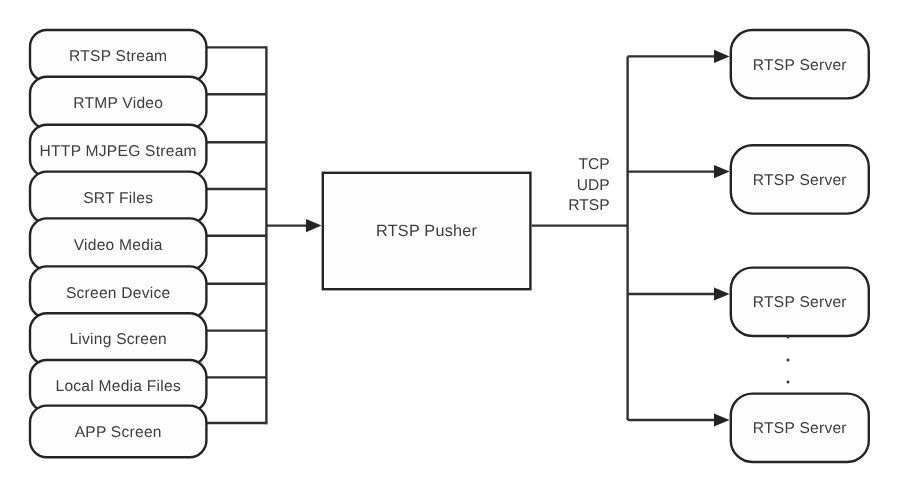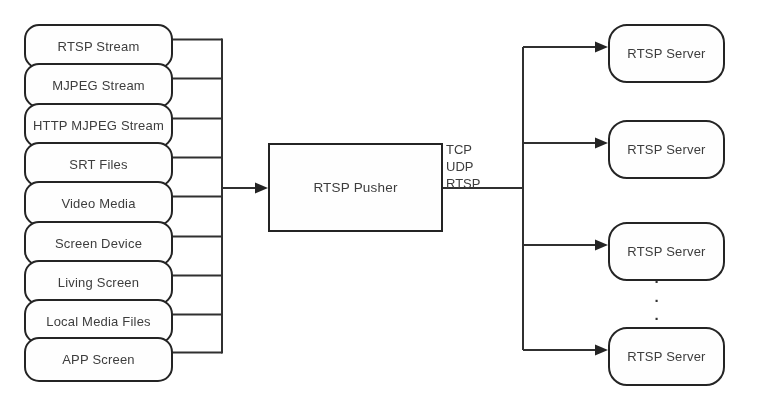--- a/index.html
+++ b/index.html
@@ -36,36 +36,36 @@
   .source-node {
     left: 24px;
     width: 149px;
     height: 45px;
     border-radius: 15px;
   }
   .pusher-node {
     left: 268px;
     top: 143px;
     width: 175px;
-    height: 89px;
+    height: 99px;
     border-radius: 0;
     font-size: 13.5px;
   }
   .server-node {
     left: 608px;
     width: 117px;
     height: 59px;
     border-radius: 19px;
   }
   .protocol-label {
     position: absolute;
     left: 446px;
-    top: 141px;
+    top: 128px;
     width: 62px;
-    text-align: left;
+    text-align: right;
     font-size: 13px;
     line-height: 17px;
     color: #3d3d3d;
   }
   .v-ellipsis {
     position: absolute;
     left: 651px;
     top: 274px;
     width: 12px;
     height: 52px;
@@ -117,21 +117,21 @@
       <polygon points="595,137.5 595,148.5 608,143"></polygon>
       <polygon points="595,239.5 595,250.5 608,245"></polygon>
       <polygon points="595,344.5 595,355.5 608,350"></polygon>
     </g>
   </svg>
 
   <div class="node source-node" style="top:24px">
       <span>RTSP Stream</span>
     </div>
   <div class="node source-node" style="top:63px">
-      <span>MJPEG Stream</span>
+      <span>RTMP Video</span>
     </div>
   <div class="node source-node" style="top:103px">
       <span>HTTP MJPEG Stream</span>
     </div>
   <div class="node source-node" style="top:142px">
       <span>SRT Files</span>
     </div>
   <div class="node source-node" style="top:181px">
       <span>Video Media</span>
     </div>

